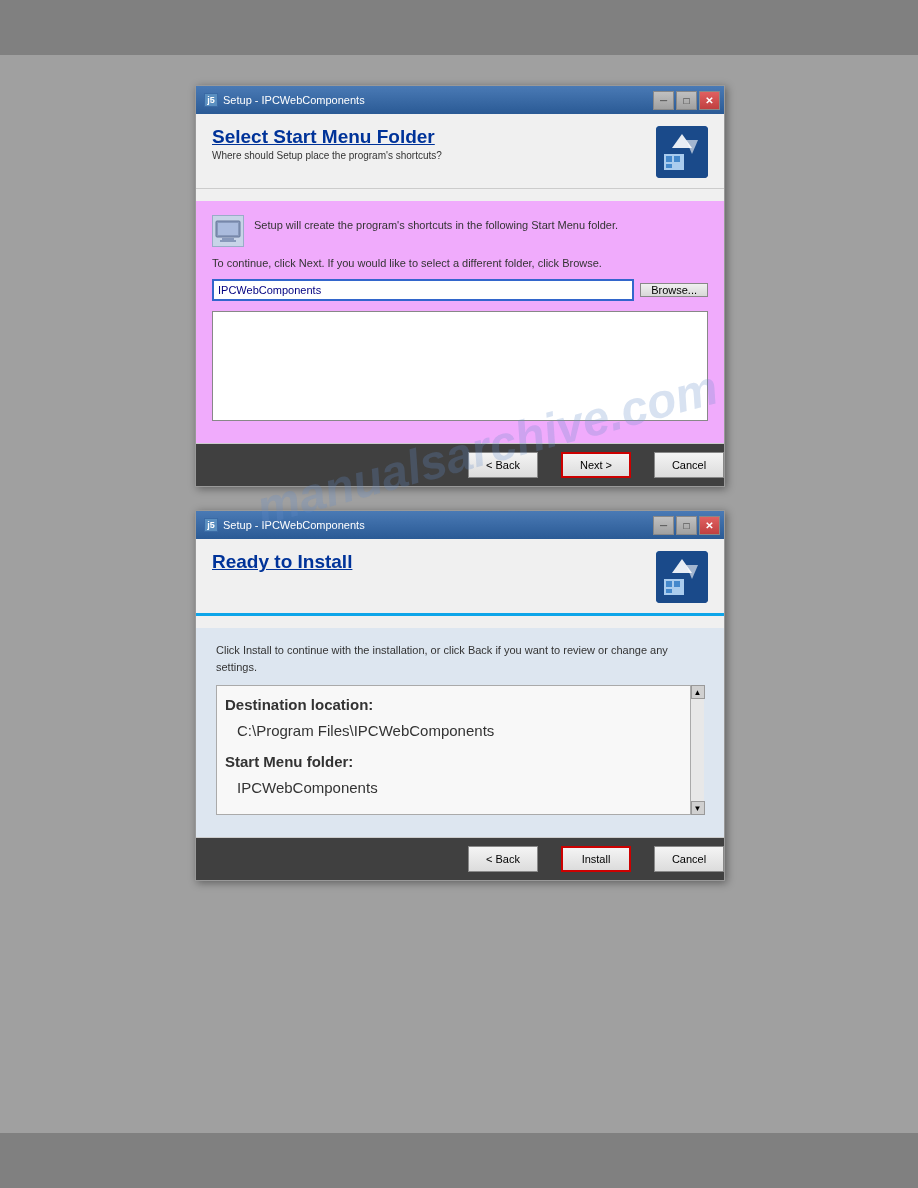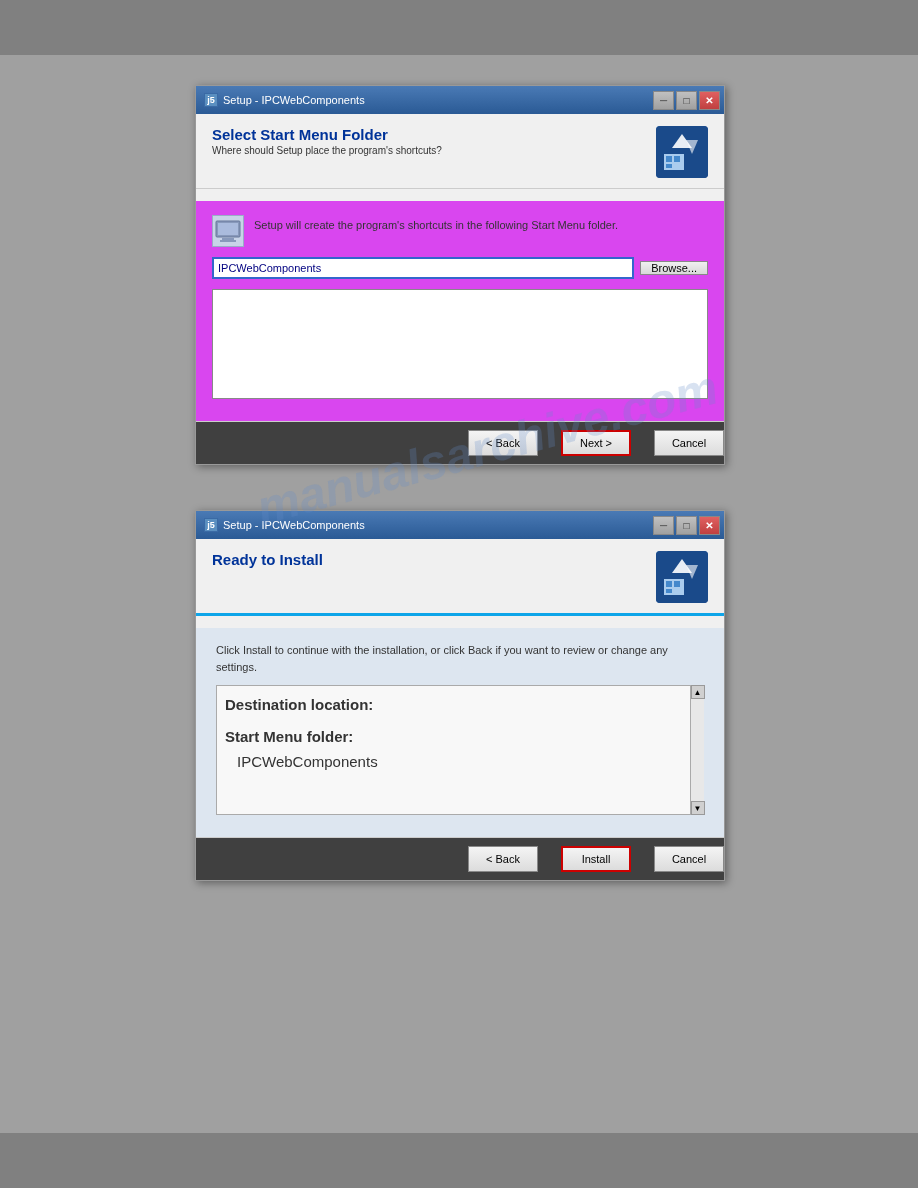--- a/index.html
+++ b/index.html
@@ -112,24 +112,25 @@
       margin-bottom: 12px;
       padding-bottom: 10px;
       border-bottom: 1px solid #ccc;
     }
 
     .dialog-header-text {
       flex: 1;
     }
 
     .dialog-header-title {
-      font-size: 15px;
+      font-size: 19px;
       font-weight: bold;
       color: #003399;
       margin-bottom: 2px;
+      text-decoration: underline;
     }
 
     .dialog-header-subtitle {
       font-size: 10px;
       color: #333;
     }
 
     .dialog-header-icon {
       width: 52px;
       height: 52px;
@@ -295,32 +296,33 @@
         <rect x="8" y="28" width="20" height="16" fill="#aaccee"></rect>
         <rect x="10" y="30" width="6" height="6" fill="#4488cc"></rect>
         <rect x="18" y="30" width="6" height="6" fill="#4488cc"></rect>
         <rect x="10" y="38" width="6" height="4" fill="#4488cc"></rect>
         <polygon points="26,8 36,22 16,22" fill="white" opacity="0.9"></polygon>
         <polygon points="30,14 42,14 36,28" fill="white" opacity="0.6"></polygon>
       </svg>
     </div>
   </div>
 
-  <div class="dialog-content" style="background:#d946ef; padding:14px 16px;">
+  <div class="dialog-content" style="background:#f0abfc; padding:14px 16px;">
     <div class="info-row">
       <div class="info-icon">
         <svg width="28" height="28" viewBox="0 0 28 28">
           <rect x="2" y="4" width="24" height="16" rx="1" fill="#8899bb" stroke="#667799" stroke-width="1"></rect>
           <rect x="4" y="6" width="20" height="12" fill="#aabbdd"></rect>
           <rect x="8" y="21" width="12" height="2" fill="#8899bb"></rect>
           <rect x="6" y="23" width="16" height="2" fill="#8899bb"></rect>
         </svg>
       </div>
       <div style="font-size:11px; color:#333; padding-top:4px;">Setup will create the program's shortcuts in the following Start Menu folder.</div>
     </div>
+    <div style="font-size:11px; color:#333; margin-bottom:8px;">To continue, click Next. If you would like to select a different folder, click Browse.</div>
     <div class="folder-input-row">
       <input type="text" class="folder-input" value="IPCWebComponents" style="">
       <button class="browse-btn">Browse...</button>
     </div>
     <div class="large-listbox"></div>
   </div>
 
   <div class="dialog-footer">
     <button class="footer-btn">&lt; Back</button>
     <button class="footer-btn primary">Next &gt;</button>
@@ -360,20 +362,21 @@
       </svg>
     </div>
   </div>
 
   <div class="dialog-content" style="background:#dde6f0; padding:14px 20px;">
     <div style="font-size:11px; color:#333; margin-bottom:10px; line-height:1.5;">Click Install to continue with the installation, or click Back if you want to review or change any settings.</div>
 
     <div style="position:relative;">
       <div class="summary-box" style="padding-right:20px;">
         <div class="summary-label">Destination location:</div>
+        <div class="summary-value">C:\Program Files\IPCWebComponents</div>
         <div class="summary-label" style="margin-top:6px;">Start Menu folder:</div>
         <div class="summary-value">IPCWebComponents</div>
       </div>
       <div class="summary-scroll">
         <div class="scroll-arrow">▲</div>
         <div style="flex:1; background:#e8e8e8;"></div>
         <div class="scroll-arrow">▼</div>
       </div>
     </div>
   </div>

